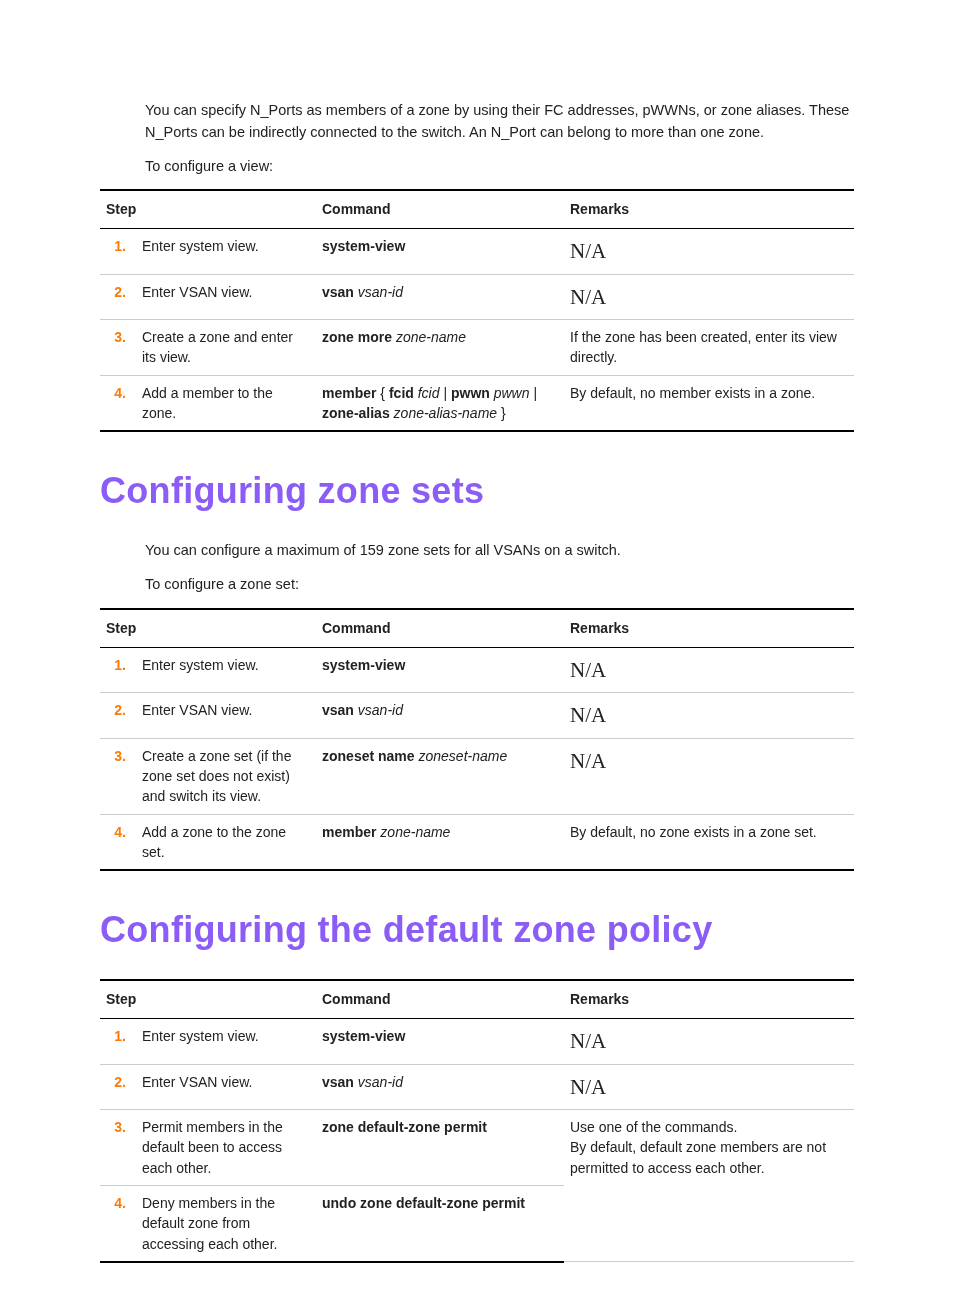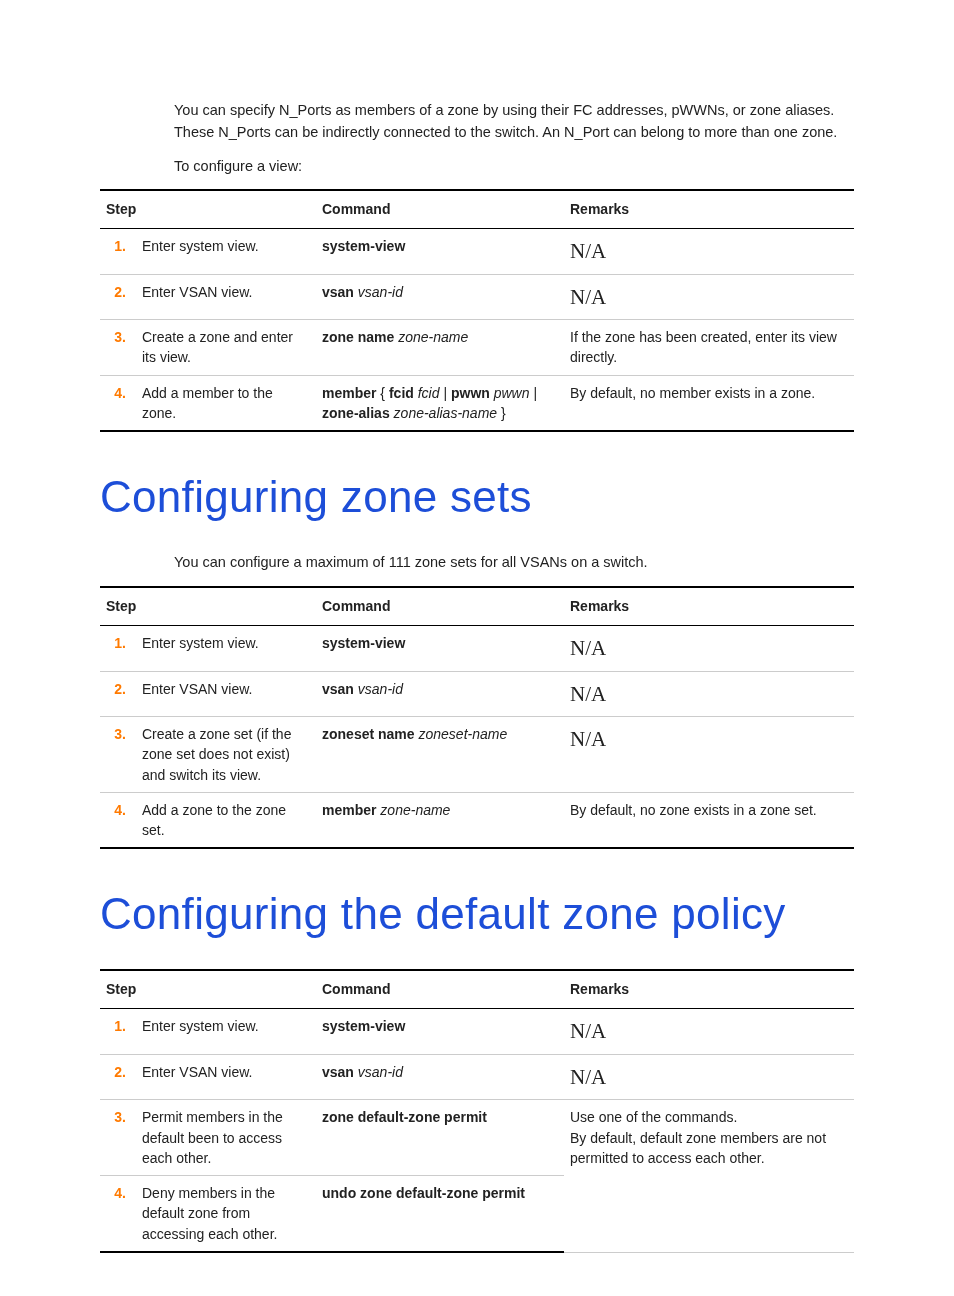--- a/index.html
+++ b/index.html
@@ -8,27 +8,27 @@
     font-size: 14.5px;
     color: #222;
     background: #fff;
     width: 954px;
     margin: 0 auto;
     padding: 100px 100px 40px 100px;
     line-height: 1.5;
   }
   p { margin-bottom: 12px; }
   h1 {
-    color: #1d4ed8;
-    font-weight: 400;
-    font-size: 44px;
+    color: #8b5cf6;
+    font-weight: 700;
+    font-size: 36px;
     margin: 32px 0 22px 0;
     letter-spacing: 0.3px;
   }
-  .intro { margin-left: 74px; }
+  .intro { margin-left: 45px; }
   table {
     border-collapse: collapse;
     width: 100%;
     margin-top: 10px;
     margin-bottom: 20px;
     font-size: 14px;
   }
   thead tr th {
     text-align: left;
     font-weight: bold;
@@ -90,35 +90,36 @@
       </tr>
       <tr>
         <td class="num">2.</td>
         <td>Enter VSAN view.</td>
         <td><span class="cmd-b">vsan</span> <span class="cmd-i">vsan-id</span></td>
         <td><span class="na">N/A</span></td>
       </tr>
       <tr>
         <td class="num">3.</td>
         <td>Create a zone and enter its view.</td>
-        <td><span class="cmd-b">zone name</span> <span class="cmd-i">zone-name</span></td>
+        <td><span class="cmd-b">zone more</span> <span class="cmd-i">zone-name</span></td>
         <td>If the zone has been created, enter its view directly.</td>
       </tr>
       <tr>
         <td class="num">4.</td>
         <td>Add a member to the zone.</td>
         <td><span class="cmd-b">member</span> { <span class="cmd-b">fcid</span> <span class="cmd-i">fcid</span> | <span class="cmd-b">pwwn</span> <span class="cmd-i">pwwn</span> | <span class="cmd-b">zone-alias</span> <span class="cmd-i">zone-alias-name</span> }</td>
         <td>By default, no member exists in a zone.</td>
       </tr>
     </tbody>
 </table>
 
 <h1>Configuring zone sets</h1>
 <div class="intro">
-  <p>You can configure a maximum of 111 zone sets for all VSANs on a switch.</p>
+  <p>You can configure a maximum of 159 zone sets for all VSANs on a switch.</p>
+  <p>To configure a zone set:</p>
 </div>
 
 <table id="t2">
   <colgroup>
       <col class="c-num">
       <col class="c-step">
       <col class="c-cmd">
       <col class="c-rem">
     </colgroup>
   <thead>

